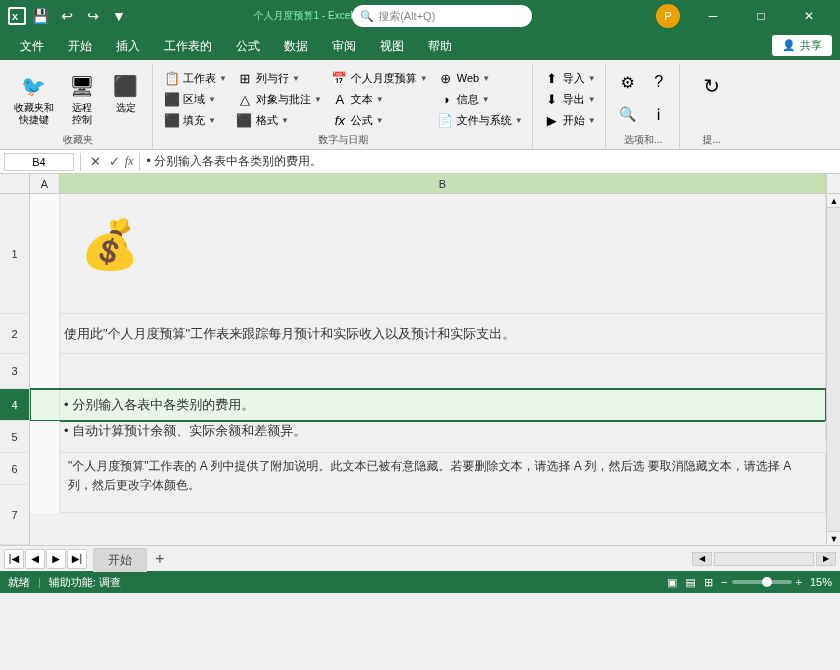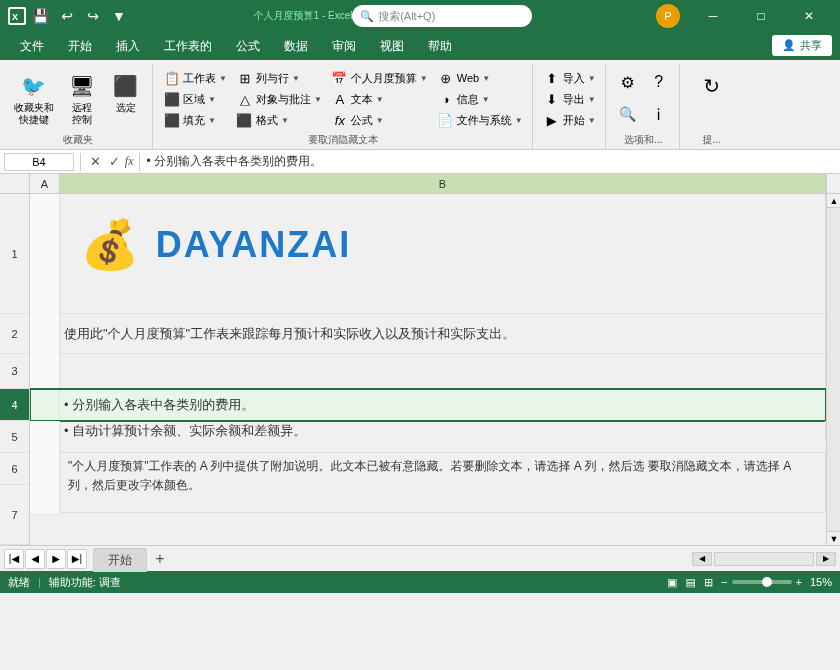--- a/index.html
+++ b/index.html
@@ -328,21 +328,21 @@
           <span>信息</span>
             <span class="dropdown-arrow">▼</span>
         </div>
         <div class="ribbon-btn-small">
           <div class="ribbon-btn-small-icon">📄</div>
           <span>文件与系统</span>
             <span class="dropdown-arrow">▼</span>
         </div>
       </div>
     </div>
-    <div class="ribbon-group-label">要取消隐藏文本</div>
+    <div class="ribbon-group-label">数字与日期</div>
   </div>
 
   <div class="ribbon-group">
     <div class="ribbon-group-content">
       <div class="ribbon-col">
         <div class="ribbon-btn-small">
           <div class="ribbon-btn-small-icon">⬆</div>
           <span>导入</span>
             <span class="dropdown-arrow">▼</span>
         </div>
@@ -426,21 +426,20 @@
       <div class="row-number" style="height:60px;border-bottom:1px solid #e0e0e0;">7</div>
     </div>
 
     <div class="rows-content">
 
       <div class="sheet-row" style="height:120px;">
         <div class="sheet-cell cell-a" style="height:120px;width:30px;"></div>
         <div class="sheet-cell cell-b" style="height:120px;">
           <div class="brand-cell">
             <div style="font-size:48px;color:#555;">💰</div>
-            <div class="brand-title">DAYANZAI</div>
           </div>
         </div>
       </div>
 
       <div class="sheet-row" style="height:40px;">
         <div class="sheet-cell cell-a" style="height:40px;width:30px;"></div>
         <div class="sheet-cell cell-b" style="height:40px;display:flex;align-items:center;">
           <span style="font-size:13px;color:#333;">使用此"个人月度预算"工作表来跟踪每月预计和实际收入以及预计和实际支出。</span>
         </div>
       </div>

